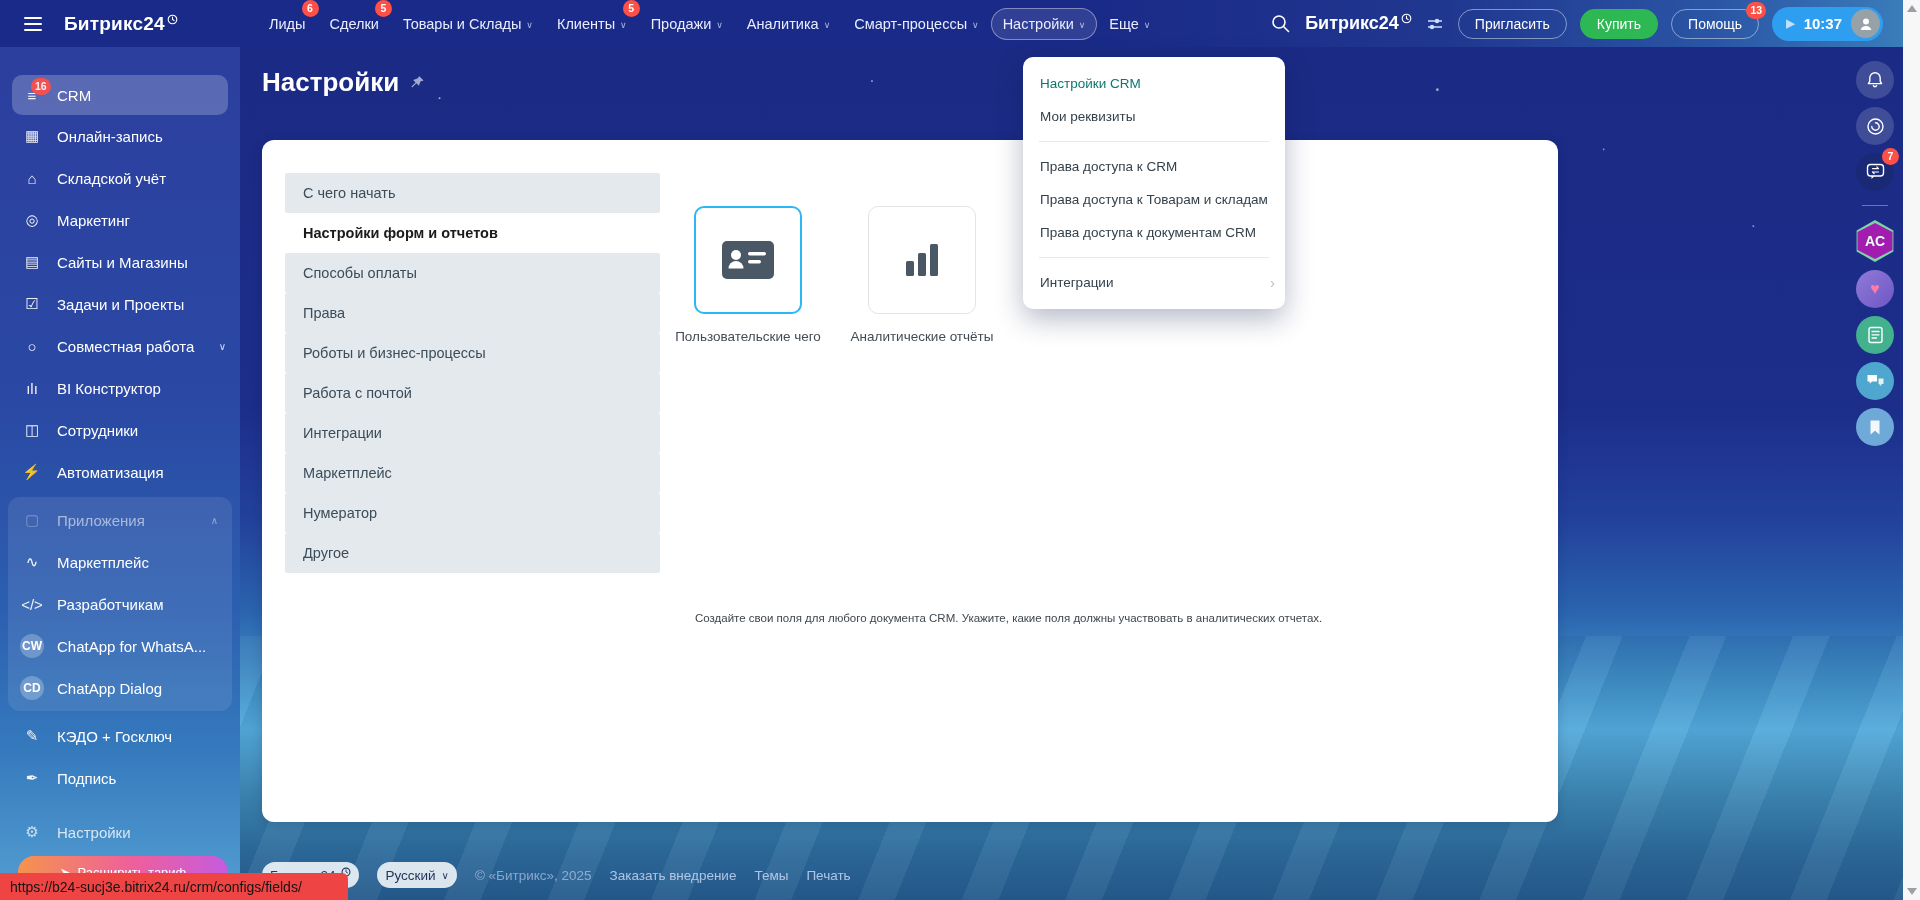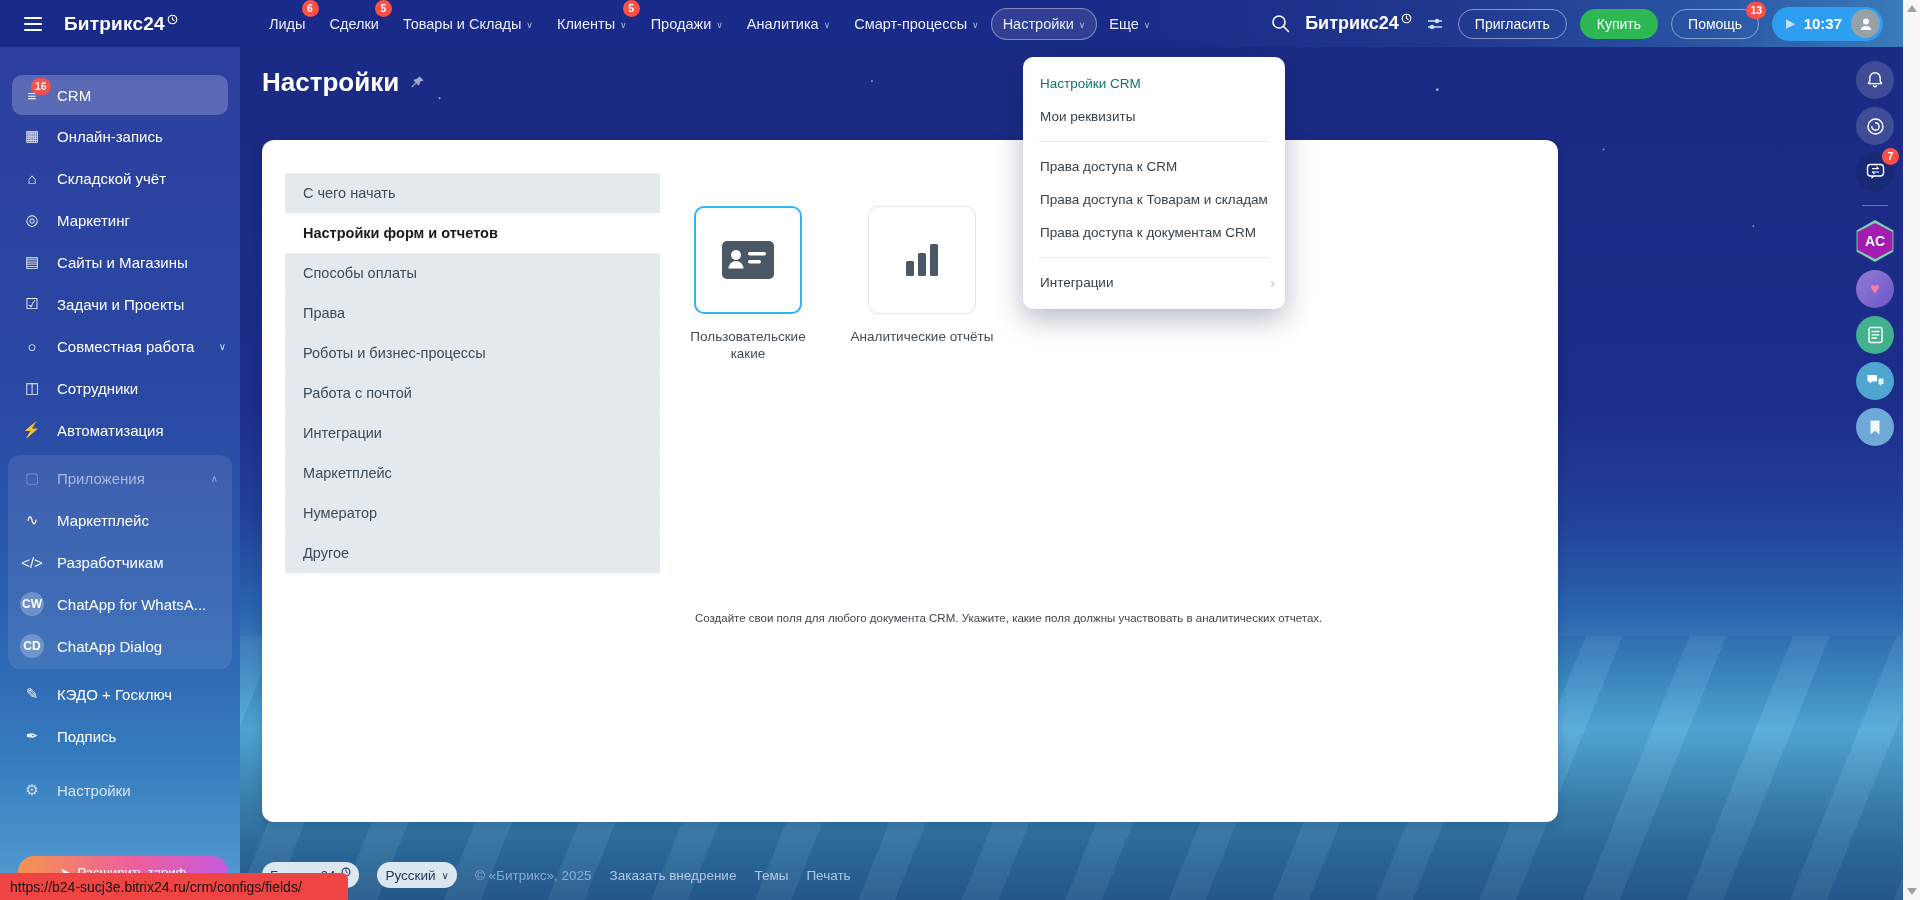--- a/index.html
+++ b/index.html
@@ -292,20 +292,28 @@
 
         <div class="side-item">
           <span class="s-icon">
             <span>○</span>
             
           </span>
           <span>Совместная работа</span>
           <span class="s-chev">∨</span>
         </div>
 
+        <div class="side-item">
+          <span class="s-icon">
+            <span>ılı</span>
+            
+          </span>
+          <span>BI Конструктор</span>
+
+        </div>
 
         <div class="side-item">
           <span class="s-icon">
             <span>◫</span>
             
           </span>
           <span>Сотрудники</span>
 
         </div>
 
@@ -433,21 +441,21 @@
         <div class="tile-block">
           <div class="tile tile-1">
             <svg width="54" height="40" viewBox="0 0 54 40">
                 <rect x="1" y="1" width="52" height="38" rx="5" fill="#4a5866"></rect>
                 <circle cx="15" cy="15" r="5" fill="#fff"></circle>
                 <path d="M7.5 28.5a7.5 7.5 0 0 1 15 0z" fill="#fff"></path>
                 <rect x="27" y="12" width="18" height="3.4" rx="1.7" fill="#fff"></rect>
                 <rect x="27" y="20" width="13" height="3.4" rx="1.7" fill="#fff"></rect>
               </svg>
           </div>
-          <div class="tile-label">Пользовательские какие</div>
+          <div class="tile-label">Пользовательские чего</div>
         </div>
         <div class="tile-block">
           <div class="tile tile-2">
             <svg width="36" height="36" viewBox="0 0 36 36">
                 <rect x="2" y="19" width="8" height="15" rx="1.5" fill="#4a5866"></rect>
                 <rect x="14" y="11" width="8" height="23" rx="1.5" fill="#4a5866"></rect>
                 <rect x="26" y="2" width="8" height="32" rx="1.5" fill="#4a5866"></rect>
               </svg>
           </div>
           <div class="tile-label">Аналитические отчёты</div>

